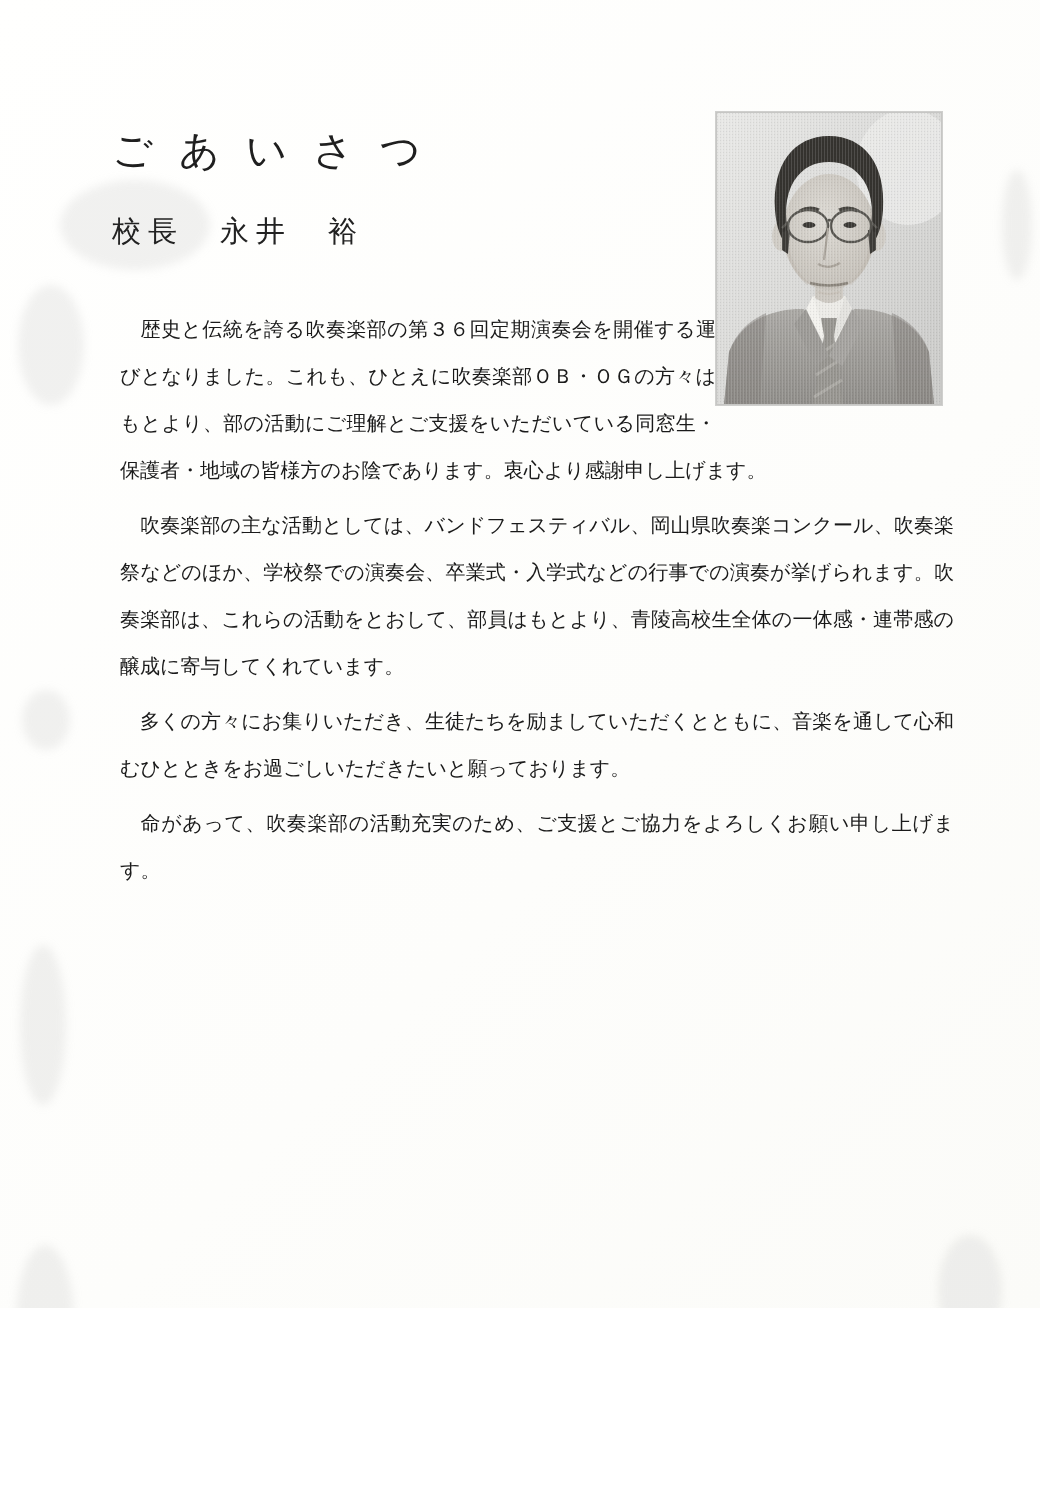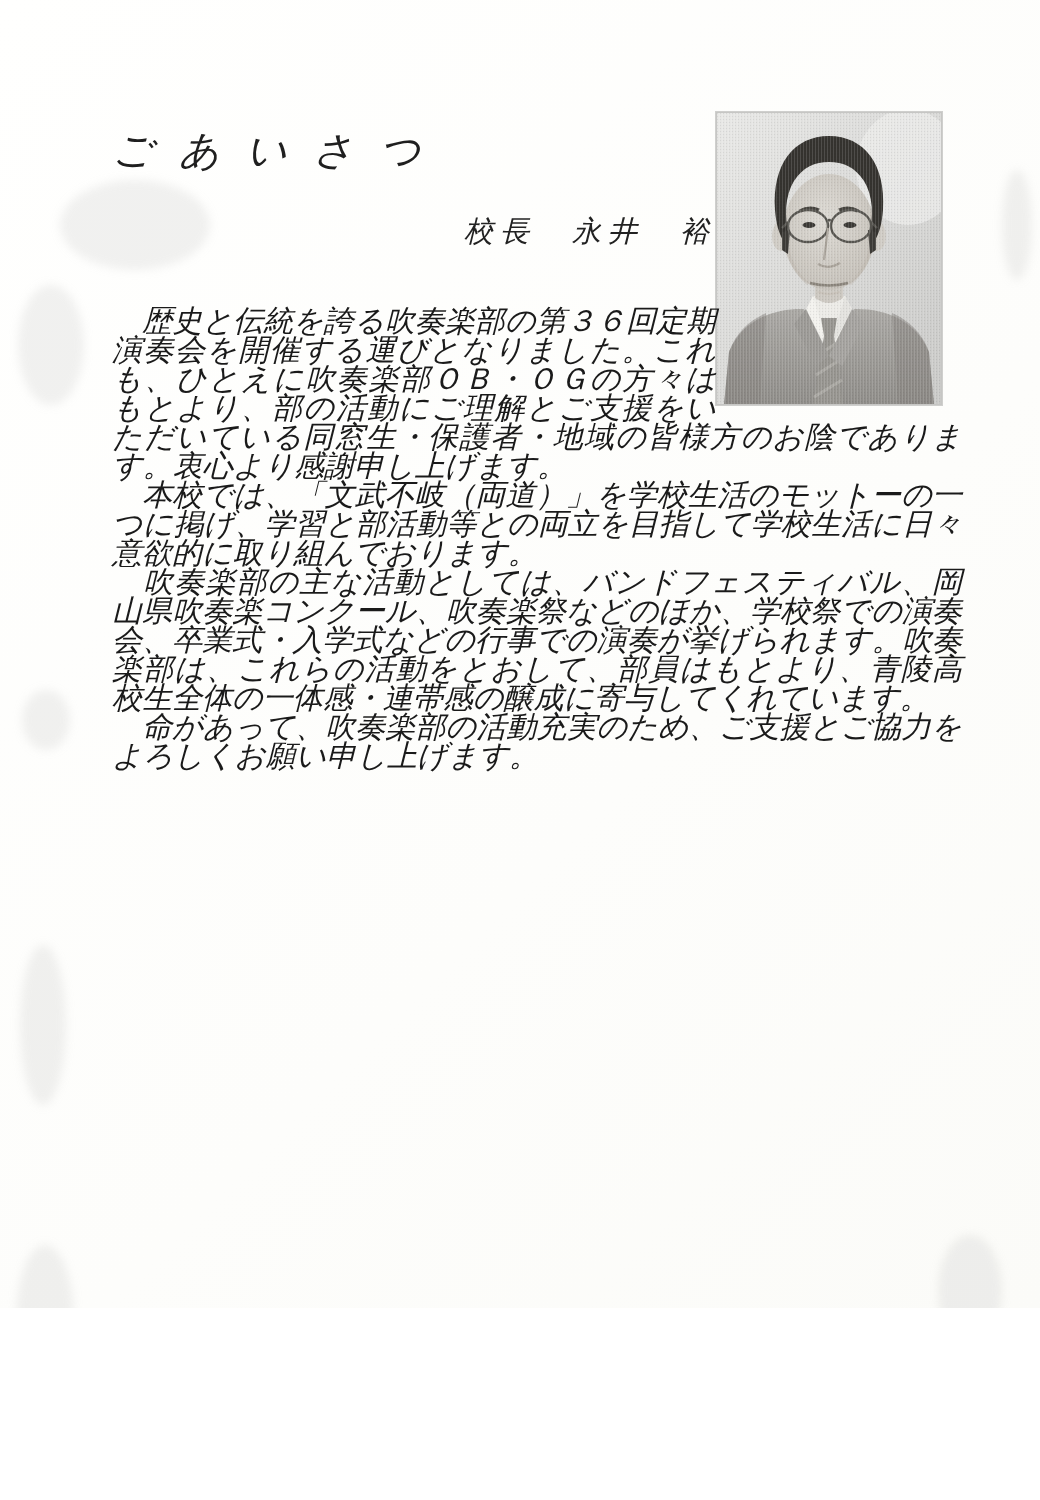--- a/index.html
+++ b/index.html
@@ -5,21 +5,20 @@
   html,body { margin:0; padding:0; }
   body {
     width:1040px; height:1500px;
     background:#ffffff;
     font-family:"Liberation Serif","DejaVu Serif",serif;
   }
   .page {
     position:relative; width:1040px; height:1308px; overflow:hidden;
     background:linear-gradient(135deg,#fffffe 0%,#fdfdfb 60%,#fbfbf8 100%);
     color:#1c1c1c;
-    font-style:italic;
   }
   
   .artifact {
     position:absolute; border-radius:50%;
     background:rgba(168,168,168,0.16);
     filter:blur(5px);
   }
   .content {
     position:absolute; left:112px; top:112px; width:850px;
   }
@@ -35,31 +34,31 @@
   }
   .photo svg { display:block; }
   .title {
     margin:14px 0 0;
     font-size:40px; font-weight:500;
     letter-spacing:26px; line-height:50px;
     color:#1f1f1f;
   }
   .byline {
     margin:34px -7px 0 0;
-    text-align:right;
+    text-align:left;
     font-size:29px; line-height:42px;
     letter-spacing:7px;
     color:#222;
   }
   .byline.second {
     margin-top:12px; line-height:46px;
   }
   .body-text {
-    margin:0;
-    font-size:30px; line-height:29px;
+    margin:8px;
+    font-size:20px; line-height:47px;
     text-align:justify; text-justify:inter-ideograph;
     color:#1a1a1a;
   }
   .body-text.first { margin-top:54px; }
   .body-text.president-par { margin-top:16px; }
   .footer {
     position:absolute; top:1436px; left:0; width:1040px;
     text-align:center;
     font-size:21px; letter-spacing:3px;
     color:#2e2e2e;
@@ -157,22 +156,22 @@
           <rect x="0.5" y="0.5" width="225" height="292" fill="none" stroke="#c6c6c4"></rect>
         </svg>
       </figure>
     </div>
 
     <h1 class="title">ごあいさつ</h1>
 
     <p class="byline">校長　永井　裕</p>
 
     <p class="body-text first">　歴史と伝統を誇る吹奏楽部の第３６回定期演奏会を開催する運びとなりました。これも、ひとえに吹奏楽部ＯＢ・ＯＧの方々はもとより、部の活動にご理解とご支援をいただいている同窓生・保護者・地域の皆様方のお陰であります。衷心より感謝申し上げます。</p>
-    <p class="body-text">　本校では、「文武不岐（両道）」を学校生活のモットーの一つに掲げ、学習と部活動等との両立を目指して学校生活に日々意欲的に取り組んでおります。</p>
     <p class="body-text">　吹奏楽部の主な活動としては、バンドフェスティバル、岡山県吹奏楽コンクール、吹奏楽祭などのほか、学校祭での演奏会、卒業式・入学式などの行事での演奏が挙げられます。吹奏楽部は、これらの活動をとおして、部員はもとより、青陵高校生全体の一体感・連帯感の醸成に寄与してくれています。</p>
+    <p class="body-text">　多くの方々にお集りいただき、生徒たちを励ましていただくとともに、音楽を通して心和むひとときをお過ごしいただきたいと願っております。</p>
     <p class="body-text">　命があって、吹奏楽部の活動充実のため、ご支援とご協力をよろしくお願い申し上げます。</p>
 
 
 
   </div>
 
   <div class="footer">—　1　—</div>
 
 </div>
 

